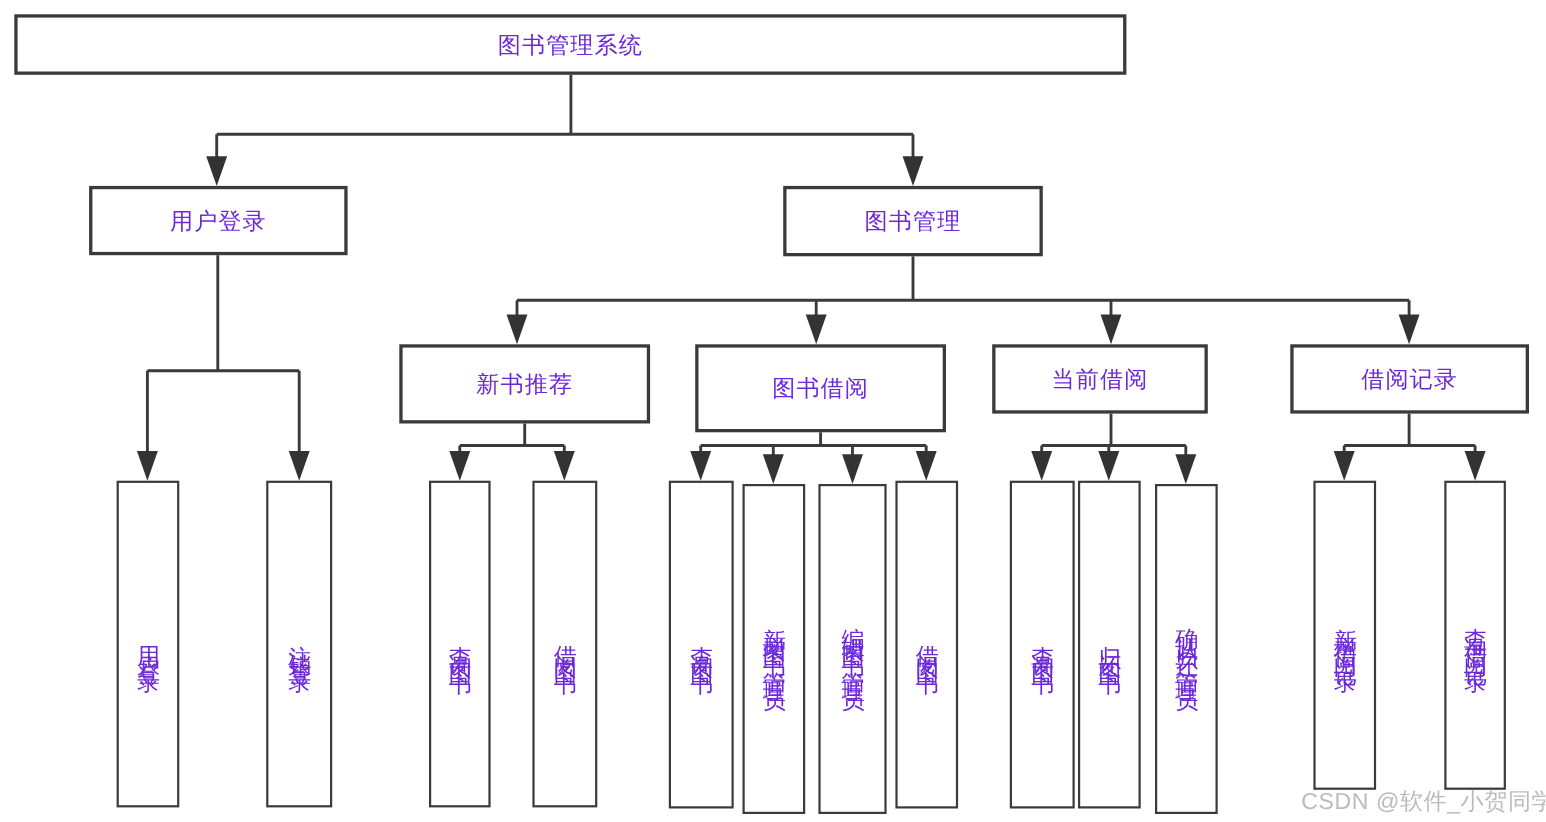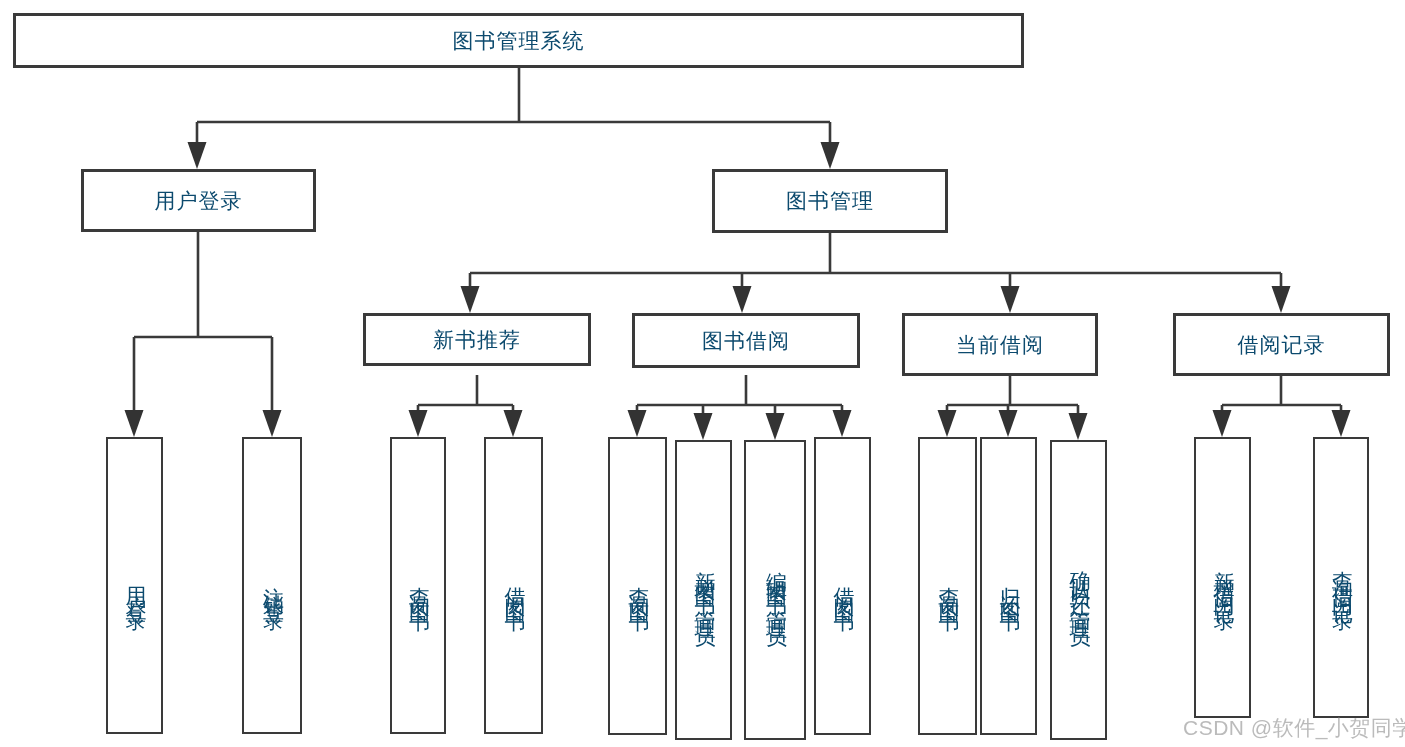--- a/index.html
+++ b/index.html
@@ -18,24 +18,23 @@
     z-index: 1;
   }
   .node {
     position: absolute;
     background: #ffffff;
     border: 3px solid #3a3a3a;
     box-sizing: border-box;
     display: flex;
     align-items: center;
     justify-content: center;
-    color: #0c4a6e;
+    color: #6d28d9;
     z-index: 2;
     text-align: center;
-    font-family: Liberation Mono, monospace;
   }
   .h-node {
     font-size: 21px;
     letter-spacing: 1px;
     white-space: nowrap;
   }
   .v-node {
     border-width: 2.5px;
     writing-mode: vertical-rl;
     font-size: 21px;
@@ -96,22 +95,22 @@
       <polygon points="1212.5,410 1231.5,410 1222,437"></polygon>
       <polygon points="1331.5,410 1350.5,410 1341,437"></polygon>
     </g>
   </svg>
 
   <div class="node h-node" style="left:13px; top:13px; width:1011px; height:55px;">图书管理系统</div>
 
   <div class="node h-node" style="left:81px; top:169px; width:235px; height:63px;">用户登录</div>
   <div class="node h-node" style="left:712px; top:169px; width:236px; height:64px;text-align:right;">图书管理</div>
 
-  <div class="node h-node" style="left:363px; top:313px; width:228px; height:53px;">新书推荐</div>
-  <div class="node h-node" style="left:632px; top:313px; width:228px; height:55px;">图书借阅</div>
+  <div class="node h-node" style="left:363px; top:313px; width:228px; height:72px;">新书推荐</div>
+  <div class="node h-node" style="left:632px; top:313px; width:228px; height:80px;">图书借阅</div>
   <div class="node h-node" style="left:902px; top:313px; width:196px; height:63px;">当前借阅</div>
   <div class="node h-node" style="left:1173px; top:313px; width:217px; height:63px;">借阅记录</div>
 
   <div class="node v-node" style="left:106px; top:437px; width:57px; height:297px;">用户登录</div>
   <div class="node v-node" style="left:242px; top:437px; width:60px; height:297px;">注销登录</div>
 
   <div class="node v-node" style="left:390px; top:437px; width:56px; height:297px;">查询图书</div>
   <div class="node v-node" style="left:484px; top:437px; width:59px; height:297px;">借阅图书</div>
 
   <div class="node v-node" style="left:608px; top:437px; width:59px; height:298px;">查询图书</div>

